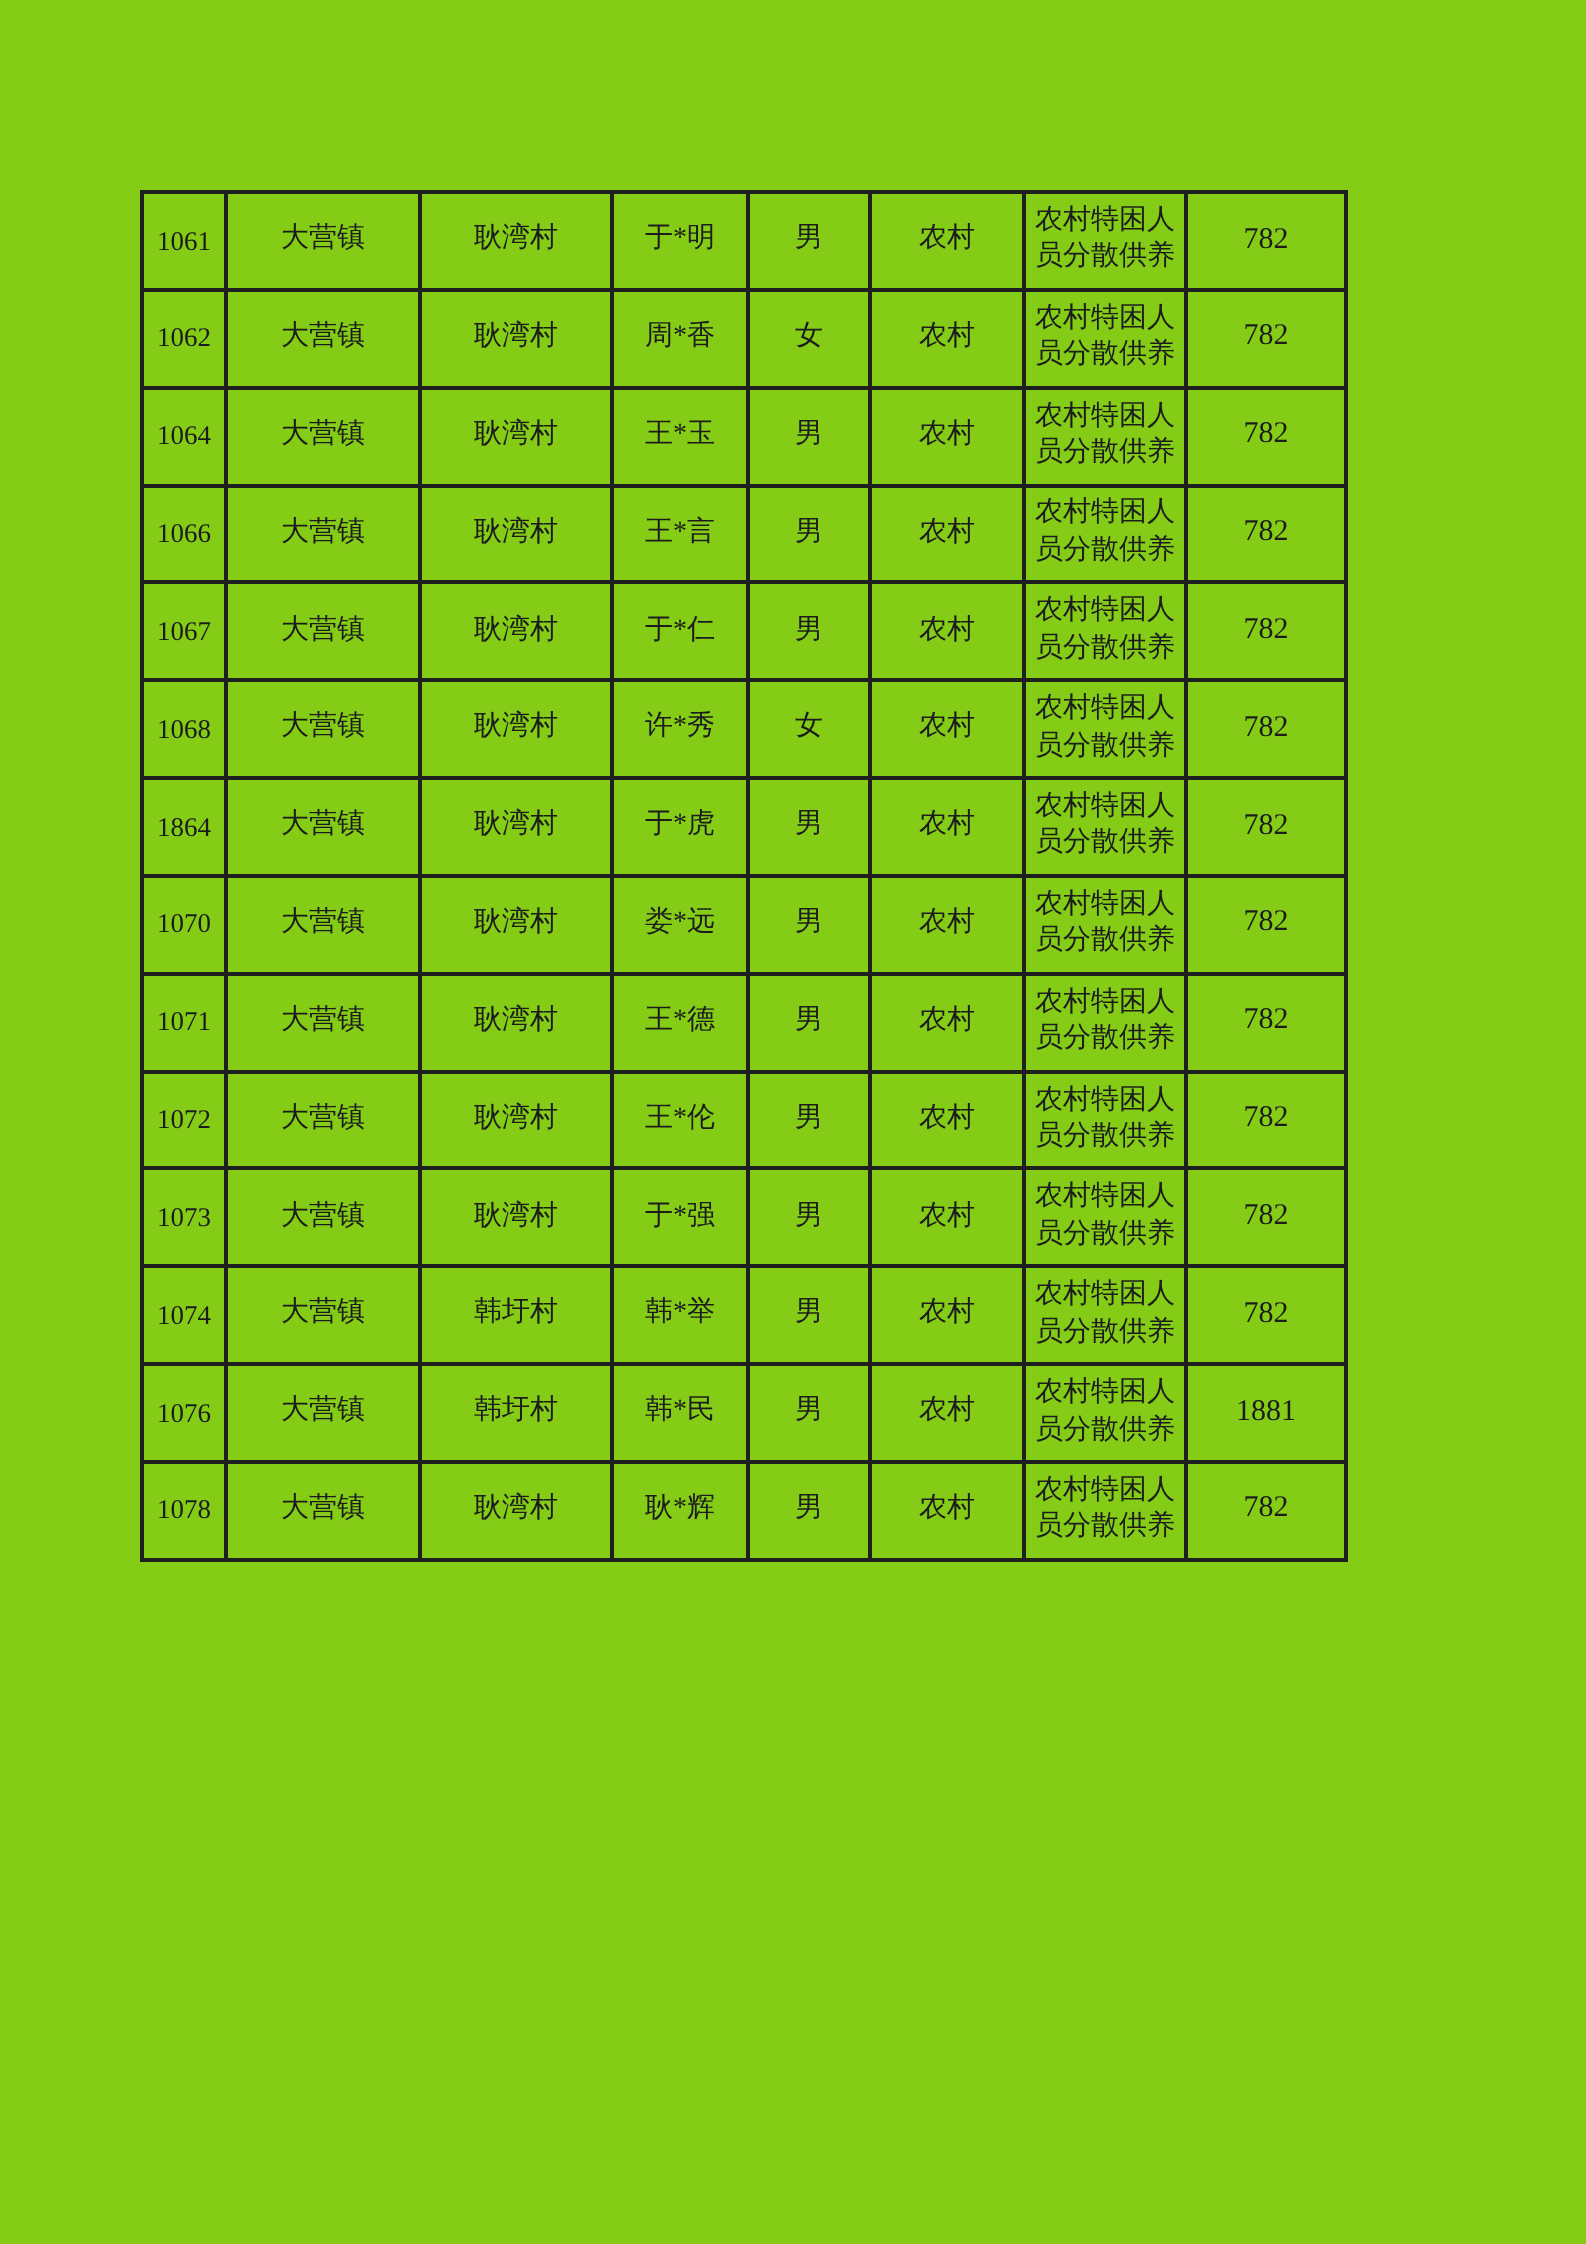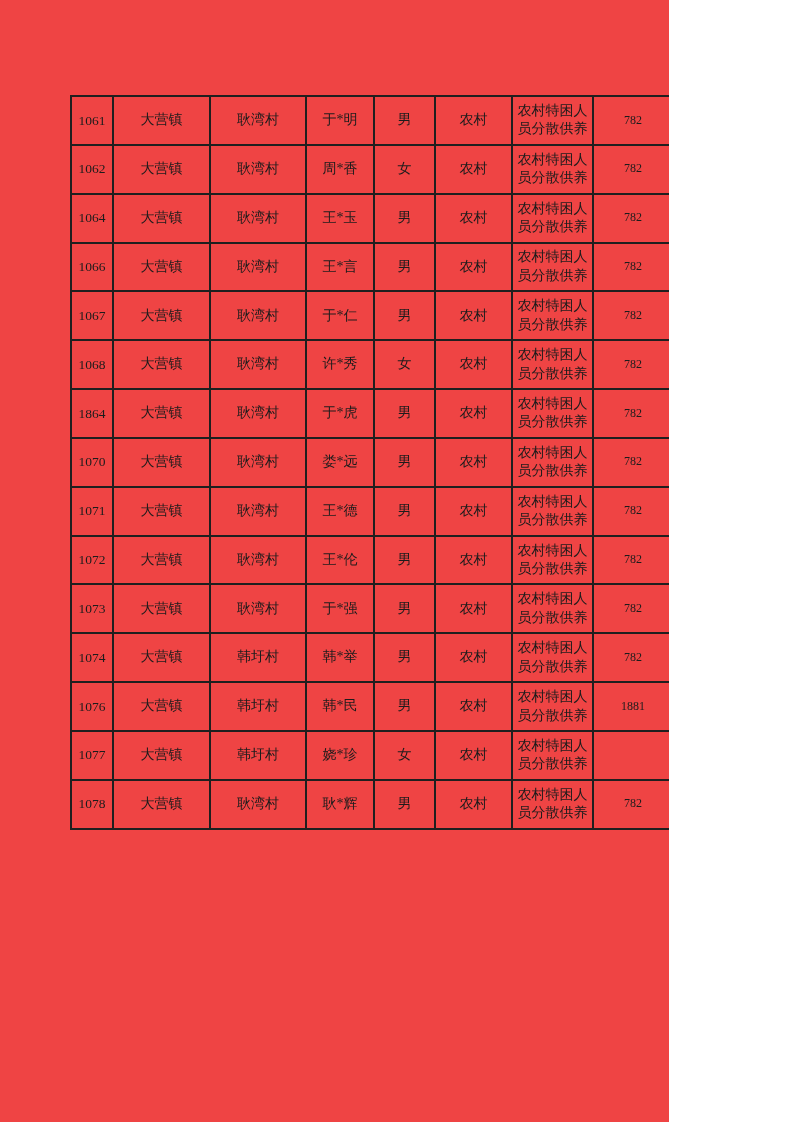--- a/index.html
+++ b/index.html
@@ -8,23 +8,23 @@
   }
   body {
     width: 793px;
     height: 1122px;
     background: #ffffff;
     font-family: "Liberation Serif", "DejaVu Serif", serif;
     color: #1c1c1c;
   }
   .page {
     position: relative;
-    width: 669px;
+    width: 793px;
     height: 1122px;
-    background: #ef4444;
+    background: #84cc16;
     overflow: hidden;
   }
   table.roster {
     position: absolute;
     left: 70px;
     top: 95px;
     width: 602px;
     border-collapse: collapse;
     table-layout: fixed;
   }
@@ -43,21 +43,21 @@
   }
   table.roster td.col-0 {
     font-size: 13.5px;
     letter-spacing: 0;
   }
   table.roster td.col-6 {
     word-break: break-all;
     padding: 2px 3px;
   }
   table.roster td.col-7 {
-    font-size: 12px;
+    font-size: 15px;
   }
 </style>
 </head>
 <body>
 
 <div class="page">
   <table class="roster">
     <colgroup>
       <col style="width:42px">
       <col style="width:97px">
@@ -193,30 +193,20 @@
           <td class="col-0">1076</td>
           <td class="col-1">大营镇</td>
           <td class="col-2">韩圩村</td>
           <td class="col-3">韩*民</td>
           <td class="col-4">男</td>
           <td class="col-5">农村</td>
           <td class="col-6">农村特困人员分散供养</td>
           <td class="col-7">1881</td>
         </tr>
         <tr>
-          <td class="col-0">1077</td>
-          <td class="col-1">大营镇</td>
-          <td class="col-2">韩圩村</td>
-          <td class="col-3">娆*珍</td>
-          <td class="col-4">女</td>
-          <td class="col-5">农村</td>
-          <td class="col-6">农村特困人员分散供养</td>
-          <td class="col-7"></td>
-        </tr>
-        <tr>
           <td class="col-0">1078</td>
           <td class="col-1">大营镇</td>
           <td class="col-2">耿湾村</td>
           <td class="col-3">耿*辉</td>
           <td class="col-4">男</td>
           <td class="col-5">农村</td>
           <td class="col-6">农村特困人员分散供养</td>
           <td class="col-7">782</td>
         </tr>
       </tbody>

